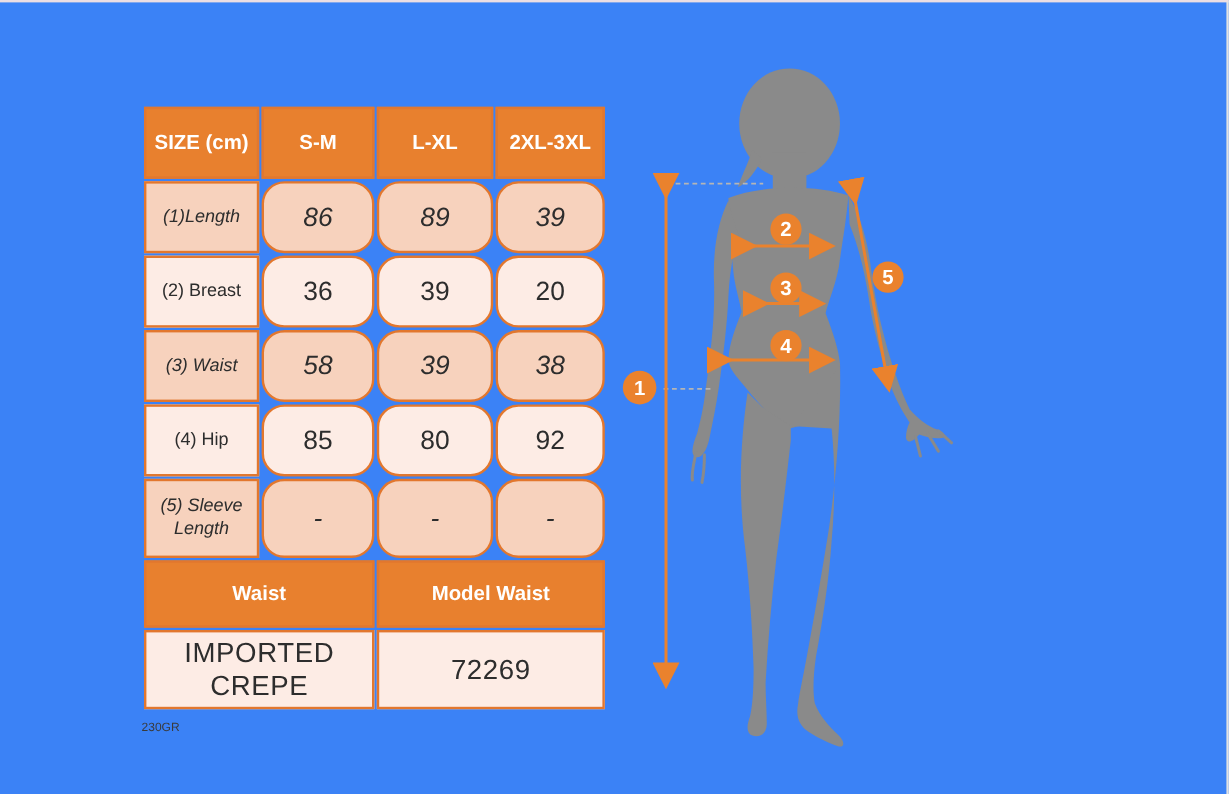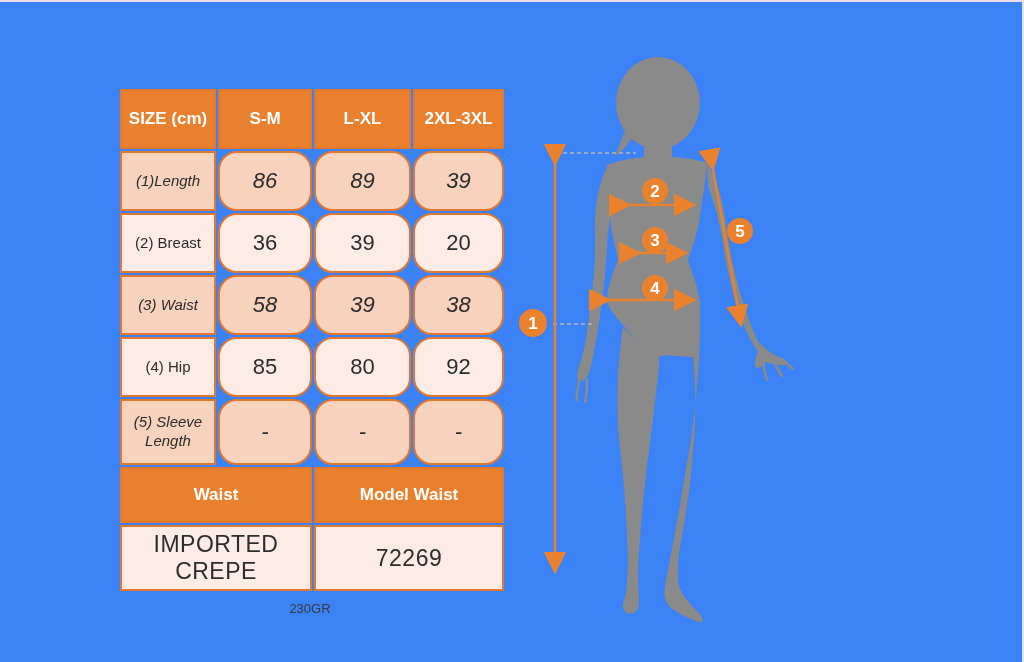--- a/index.html
+++ b/index.html
@@ -16,22 +16,22 @@
   .rowlabel{font-size:15px;line-height:1.25;}
   .num{font-size:22px;border-radius:19px;}
   .dark{background:#f7d2bd;font-style:italic;}
   .light{background:#fdece5;margin-left:36px;}
   .h-head{height:60px;}
   .h-row{height:60px;}
   .h-sleeve{height:66px;}
   .h-fab{height:56px;}
   .h-bot{height:66px;}
   .bigcell{font-size:23px;letter-spacing:.5px;}
-  .weight-note{position:absolute;left:118px;top:599px;width:384px;text-align:center;
-      font-size:13px;color:#3a3a3a;}
+  .weight-note{position:absolute;left:118px;top:599px;width:384px;text-align:left;
+      font-size:10px;color:#3a3a3a;}
 
   
   .figure-svg{position:absolute;left:495px;top:35px;}
   .sil{fill:#8a8a8a;stroke:none;}
   .silline{stroke:#8a8a8a;stroke-width:2.5;stroke-linecap:round;fill:none;}
   .meas{stroke:#ea822d;stroke-width:2.5;fill:none;}
   .dash{stroke:#b5b5b5;stroke-width:1.5;stroke-dasharray:4 3;fill:none;}
   .mcirc{fill:#ea822d;}
   .mnum{fill:#ffffff;font-family:"Liberation Sans",sans-serif;font-size:17px;font-weight:bold;
         text-anchor:middle;}

